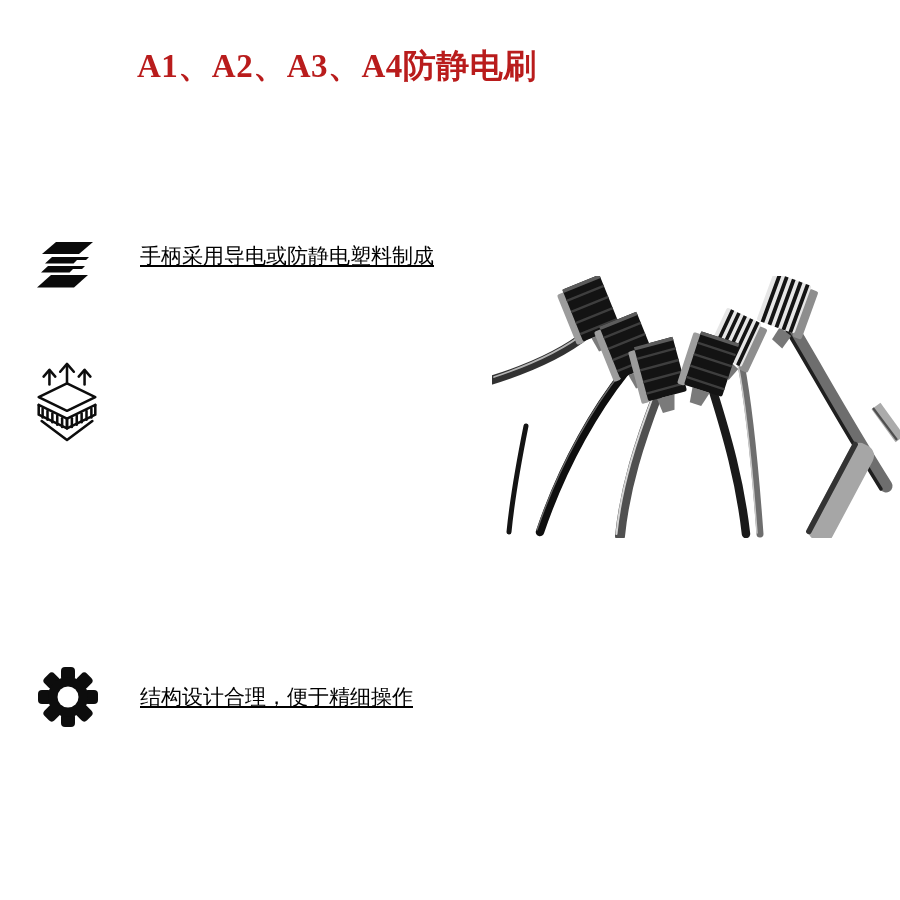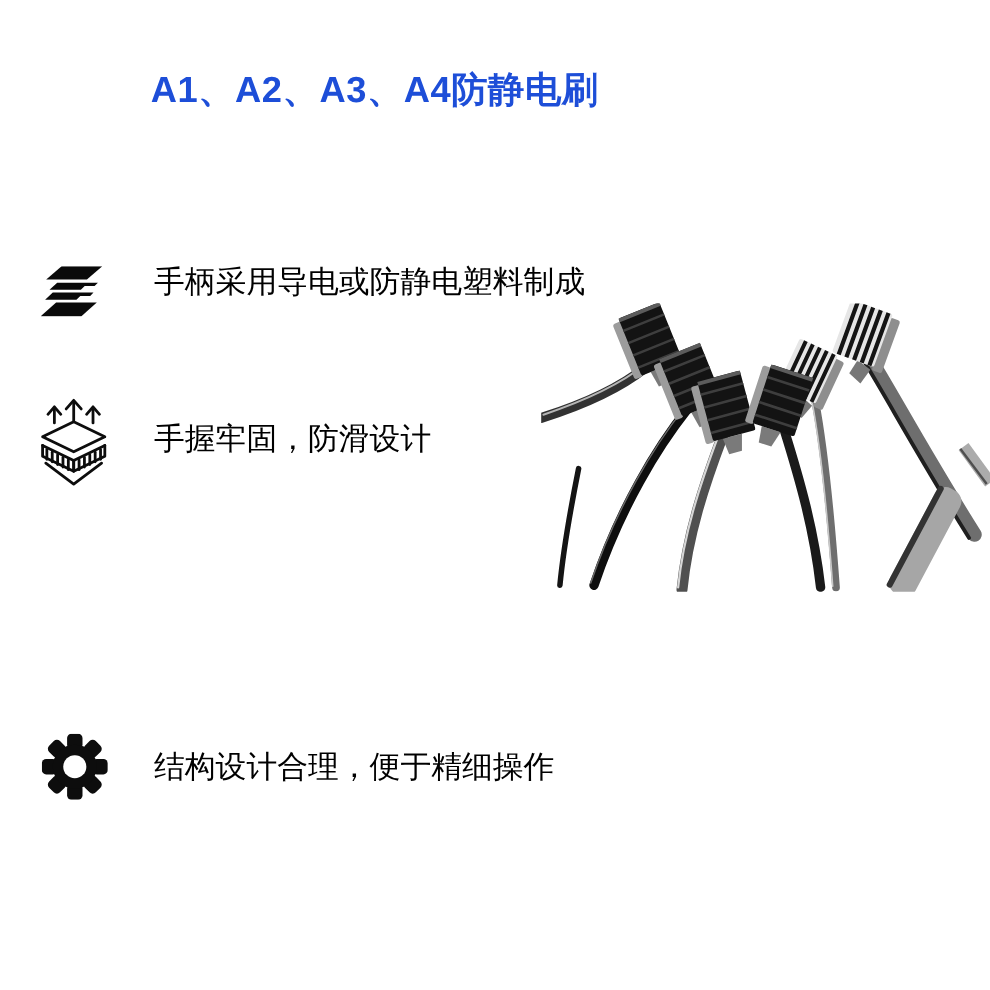--- a/index.html
+++ b/index.html
@@ -1,28 +1,28 @@
 <!DOCTYPE html>
 <html><head>
 <meta charset="utf-8">
 <style>
   html,body{margin:0;padding:0;background:#fff;}
   #stage{
     position:relative;width:900px;height:900px;background:#ffffff;overflow:hidden;
     font-family:"Liberation Sans","DejaVu Sans",sans-serif;color:#000;
   }
   .page-title{
-    position:absolute;left:137px;top:60px;
-    font-family:Liberation Sans, sans-serif;
-    font-weight:700;font-size:33px;letter-spacing:0.5px;color:#1d4ed8;white-space:nowrap;
+    position:absolute;left:137px;top:44px;
+    font-family:Liberation Serif, serif;
+    font-weight:700;font-size:33px;letter-spacing:0.5px;color:#b91c1c;white-space:nowrap;
   }
   .feature-icon{position:absolute;}
   .feature-text{
     position:absolute;left:140px;height:30px;line-height:30px;
-    font-size:28px;letter-spacing:0px;color:#000;white-space:nowrap;
+    font-size:21px;letter-spacing:0px;color:#000;white-space:nowrap;text-decoration:underline;
   }
   #ft-1{top:241px;}
   #ft-2{top:384px;}
   #ft-3{top:533px;}
   #ft-4{top:682px;}
   #ic-1{left:37px;top:242px;width:56px;height:46px;}
   #ic-2{left:33px;top:362px;width:68px;height:80px;}
   #ic-3{left:40px;top:505px;width:50px;height:80px;}
   #ic-4{left:38px;top:667px;width:60px;height:60px;}
   #photo{position:absolute;left:492px;top:276px;width:408px;height:262px;}
@@ -68,21 +68,20 @@
         <path d="M33,58.5 v9"></path>
         <path d="M38,57.6 v9"></path>
           <path d="M43,55.2 v9"></path>
           <path d="M48,52.8 v9"></path>
           <path d="M53,50.3 v9"></path>
           <path d="M58,47.9 v9"></path>
         <polyline points="7,60.5 33,80 59,60.5"></polyline>
       </g>
     </svg>
   </div>
-  <div class="feature-text" id="ft-2">手握牢固，防滑设计</div>
 
 
   <div class="feature-icon" id="ic-4">
     <svg width="60" height="60" viewBox="0 0 60 60">
       <g fill="#0d0d0d">
         <g transform="rotate(0 30 30)">
             <rect x="23" y="0" width="14" height="14" rx="4"></rect>
           </g>
         <g transform="rotate(45 30 30)">
             <rect x="23" y="0" width="14" height="14" rx="4"></rect>

